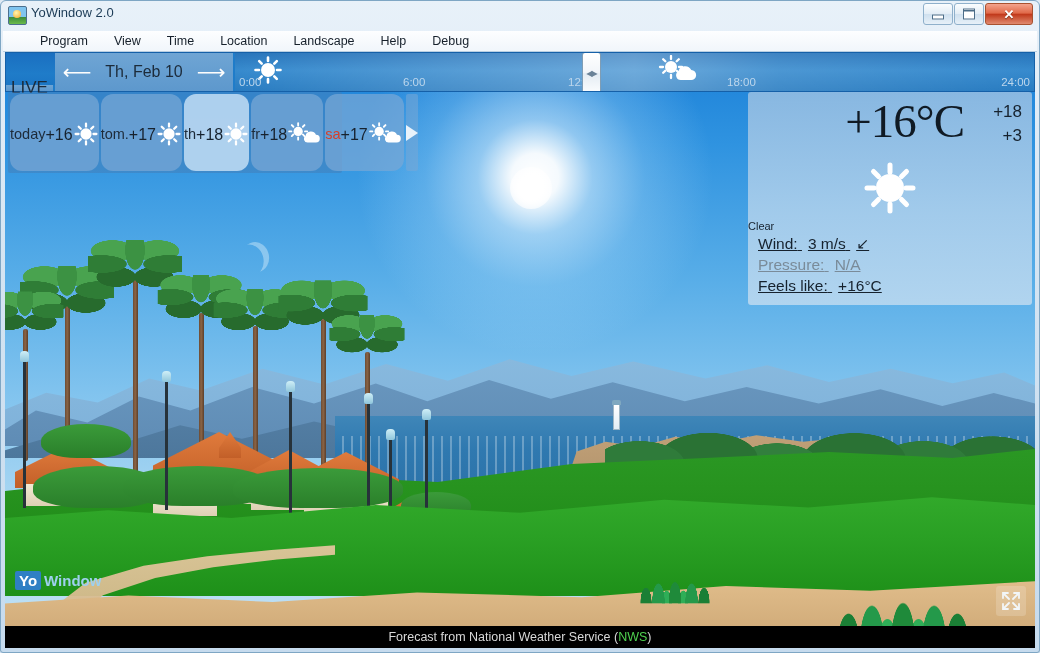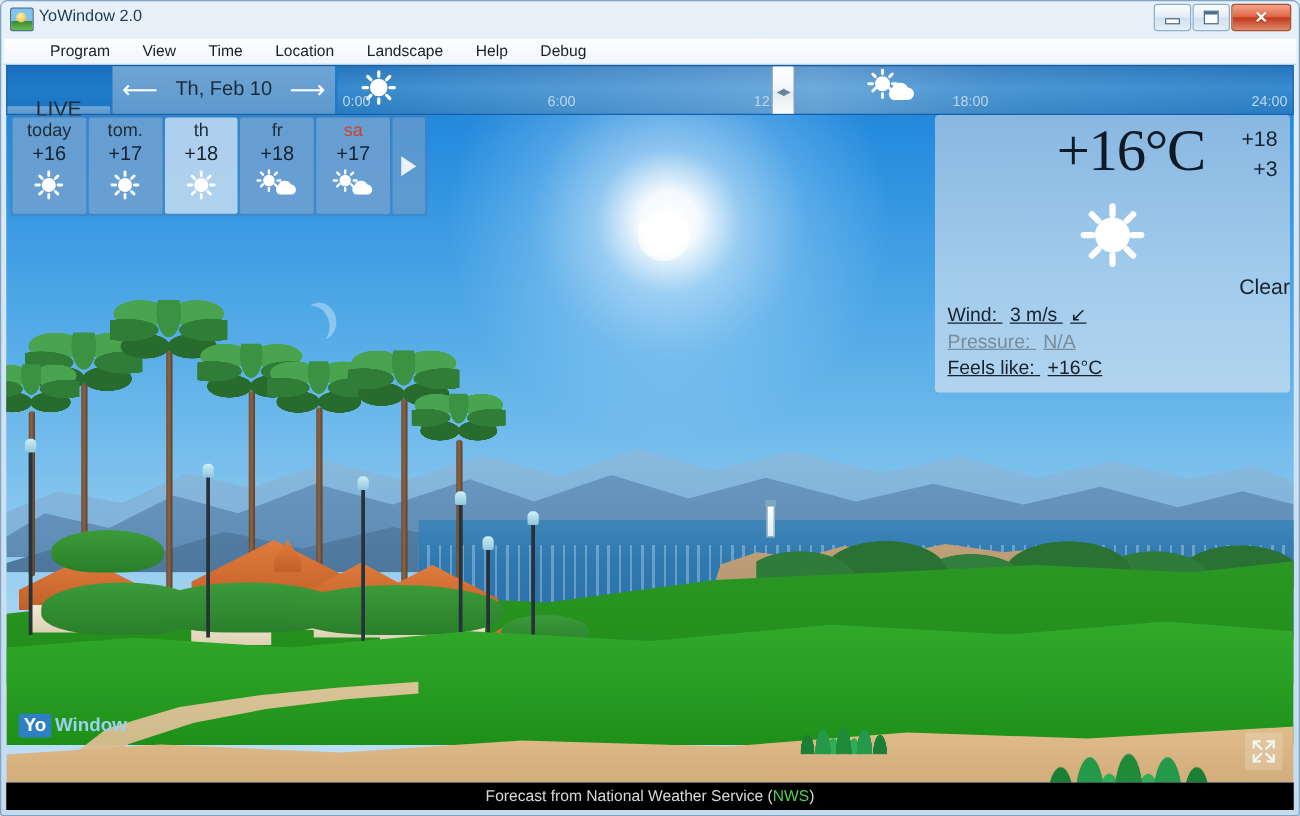--- a/index.html
+++ b/index.html
@@ -132,40 +132,40 @@
   .masts{position:absolute;left:870px;bottom:128px;width:130px;height:44px;opacity:.9;
      background:repeating-linear-gradient(90deg,rgba(255,255,255,0) 0 9px,rgba(255,255,255,.85) 9px 10px);}
 
   
   .topbar{position:absolute;left:5px;top:52px;width:1030px;height:40px;
           background:linear-gradient(180deg,#1a6fc0 0%,#1f7cc9 55%,#1a73c2 100%);
           border:1px solid #1560a8;box-sizing:border-box;display:flex;align-items:stretch;}
   .tb-seg{display:flex;align-items:center;justify-content:center;color:#1c2b3a;font-size:17px;
           background:linear-gradient(180deg,#6fa5d4 0%,#5d98cd 100%);
           border-right:2px solid #1f7cc9;box-sizing:border-box;}
-  .tb-live{width:84px;margin-top:32px;}
+  .tb-live{width:49px;margin-top:32px;}
   .tb-clock{width:84px;}
   .tb-date{flex:0 0 180px;gap:14px;font-size:16px;}
   .arrow{font-size:20px;color:#fdfdfd;line-height:1;}
   .timeline{position:relative;flex:1;overflow:hidden;
       background:linear-gradient(180deg,#1f6fb8 0%,#2f86cc 45%,#1f76be 100%);}
   .tl-band{position:absolute;left:0;top:0;width:100%;height:100%;
       background:linear-gradient(90deg,rgba(255,255,255,.04) 0%,rgba(255,255,255,.22) 34%,
         rgba(255,255,255,.30) 50%,rgba(255,255,255,.14) 68%,rgba(255,255,255,.04) 100%);}
   .tl-tick{position:absolute;bottom:3px;font-size:11.5px;color:#bcd6ec;}
   .tl-icon{position:absolute;top:2px;}
   .tl-handle{position:absolute;top:-1px;width:17px;height:40px;border:1px solid #7f9db5;border-radius:3px;
       background:linear-gradient(180deg,#ffffff 0%,#f2f6fa 48%,#e4ecf3 52%,#fbfdfe 100%);
       display:flex;align-items:center;justify-content:center;}
   .tl-handle span{font-size:8px;color:#6b8398;letter-spacing:-1px;}
 
   
   .daystrip{position:absolute;left:8px;top:92px;width:334px;height:81px;display:flex;
             background:rgba(68,128,185,.55);border-radius:2px;padding:2px;box-sizing:border-box;}
-  .day{flex:1;margin-right:2px;border-radius:2px;display:flex;flex-direction:column;align-items:center;
+  .day{flex:1;margin-right:2px;border-radius:12px;display:flex;flex-direction:row;align-items:center;
        padding-top:4px;box-sizing:border-box;background:rgba(120,168,214,.72);cursor:default;}
   .day.sel{background:rgba(190,219,242,.88);}
   .day-name{font-size:14.5px;color:#1d2b39;line-height:1.1;}
   .day-name.weekend{color:#d6402a;}
   .day-temp{font-size:16px;color:#17222e;margin-top:1px;}
   .day-ico{margin-top:2px;}
   .next-btn{width:26px;display:flex;align-items:center;justify-content:center;
             background:rgba(120,168,214,.55);border-radius:2px;}
   .next-btn .tri{width:0;height:0;border-left:12px solid #e9f2fa;border-top:8px solid transparent;
                  border-bottom:8px solid transparent;}
@@ -186,21 +186,21 @@
   .plus{position:relative;width:20px;height:20px;}
   .plus:before,.plus:after{content:"";position:absolute;background:#f4fbff;border-radius:1px;}
   .plus:before{left:0;top:8px;width:20px;height:4px;}
   .plus:after{left:8px;top:0;width:4px;height:20px;}
   .temp-row{position:relative;height:66px;}
   .temp-main{position:absolute;right:68px;top:2px;font-size:47px;color:#101a24;
              font-family:"Liberation Serif",serif;letter-spacing:-1px;}
   .temp-hi{position:absolute;right:10px;top:10px;font-size:17px;color:#16222e;}
   .temp-lo{position:absolute;right:10px;top:34px;font-size:17px;color:#16222e;}
   .cond-ico{display:flex;justify-content:center;margin-top:2px;}
-  .cond-txt{text-align:right;font-size:17px;color:#16222e;margin-top:2px;}
+  .cond-txt{text-align:left;font-size:11px;color:#16222e;margin-top:2px;}
   .detail{font-size:15.5px;color:#16222e;padding:3px 0 0 10px;text-decoration:underline;}
   .detail.dim{color:#7a8b99;}
   .detail .val{margin-left:6px;}
 
   
   .logo{position:absolute;left:10px;bottom:36px;display:flex;align-items:center;
         font-size:15px;font-weight:bold;}
   .logo .yo{background:#2f7fc4;color:#fff;padding:1px 4px;border-radius:2px;}
   .logo .window{color:#9fd0ef;padding-left:3px;}
   .fs-btn{position:absolute;right:9px;bottom:10px;width:30px;height:30px;border-radius:3px;

